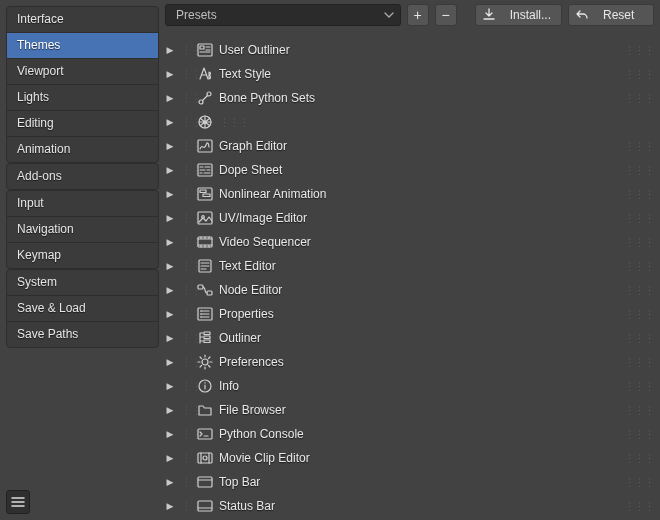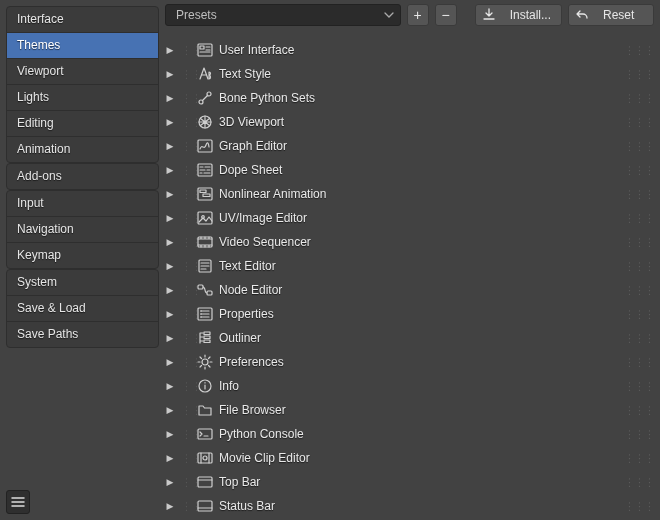--- a/index.html
+++ b/index.html
@@ -93,21 +93,21 @@
         <div class="row">
           <span class="tri">▶</span>
           <span class="grip">⋮⋮</span>
           <span class="rowicon">
             <svg width="16" height="16" viewBox="0 0 16 16">
               <rect x="1" y="2" width="14" height="12" rx="1" stroke="#cfcfcf" stroke-width="1.2" fill="none" stroke-linecap="round" stroke-linejoin="round"></rect>
               <rect x="3" y="4" width="4" height="3" stroke="#cfcfcf" stroke-width="1.2" fill="none" stroke-linecap="round" stroke-linejoin="round"></rect>
               <path d="M9 5h4M9 8h4M3 10h10" stroke="#cfcfcf" stroke-width="1.2" fill="none" stroke-linecap="round" stroke-linejoin="round"></path>
             </svg>
           </span>
-          <span class="rowlabel">User Interface</span>
+          <span class="rowlabel">User Outliner</span>
           <span class="rowgrip-r">⋮⋮⋮</span>
         </div>
         <div class="row">
           <span class="tri">▶</span>
           <span class="grip">⋮⋮</span>
           <span class="rowicon">
             <svg width="16" height="16" viewBox="0 0 16 16">
               <path d="M3 13L7 2l4 11M4.5 9h5" stroke="#cfcfcf" stroke-width="1.2" fill="none" stroke-linecap="round" stroke-linejoin="round"></path>
               <path d="M12 6v7M12 6c2 0 2 3 0 3c2 0 2 4 0 4" stroke="#cfcfcf" stroke-width="1.2" fill="none" stroke-linecap="round" stroke-linejoin="round"></path>
             </svg>
@@ -130,21 +130,20 @@
         </div>
         <div class="row">
           <span class="tri">▶</span>
           <span class="grip">⋮⋮</span>
           <span class="rowicon">
             <svg width="16" height="16" viewBox="0 0 16 16">
               <circle cx="8" cy="8" r="6" stroke="#cfcfcf" stroke-width="1.2" fill="none" stroke-linecap="round" stroke-linejoin="round"></circle>
               <path d="M8 2v12M2 8h12M3.5 4.5l9 7M12.5 4.5l-9 7" stroke="#cfcfcf" stroke-width="1.2" fill="none" stroke-linecap="round" stroke-linejoin="round"></path>
             </svg>
           </span>
-          <span class="rowlabel">3D Viewport</span>
           <span class="rowgrip-r">⋮⋮⋮</span>
         </div>
         <div class="row">
           <span class="tri">▶</span>
           <span class="grip">⋮⋮</span>
           <span class="rowicon">
             <svg width="16" height="16" viewBox="0 0 16 16">
               <rect x="1" y="2" width="14" height="12" rx="1" stroke="#cfcfcf" stroke-width="1.2" fill="none" stroke-linecap="round" stroke-linejoin="round"></rect>
               <path d="M3 11c2-6 4 2 6-4s3 2 3 2" stroke="#cfcfcf" stroke-width="1.2" fill="none" stroke-linecap="round" stroke-linejoin="round"></path>
             </svg>

